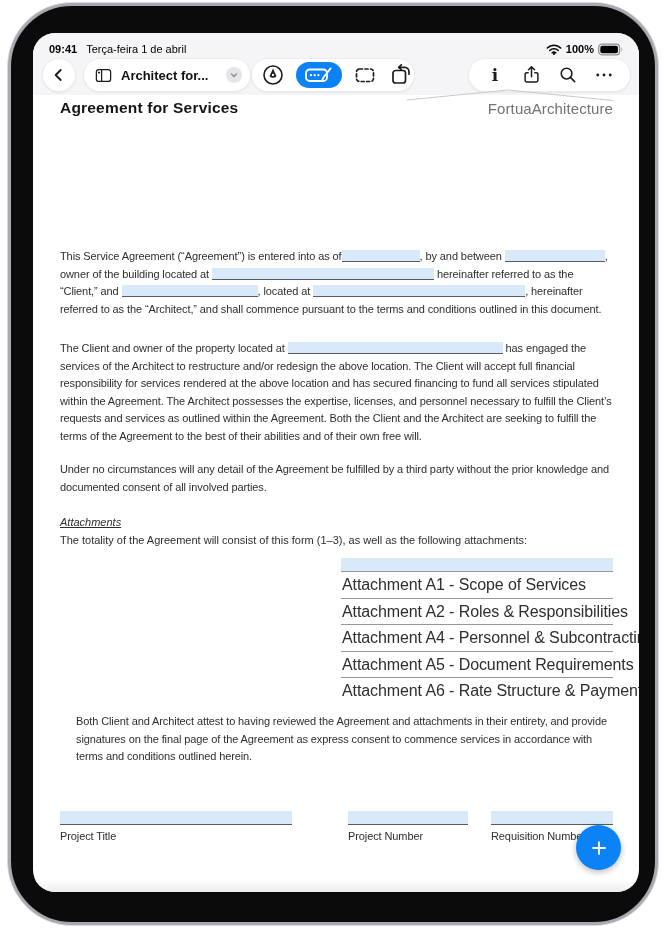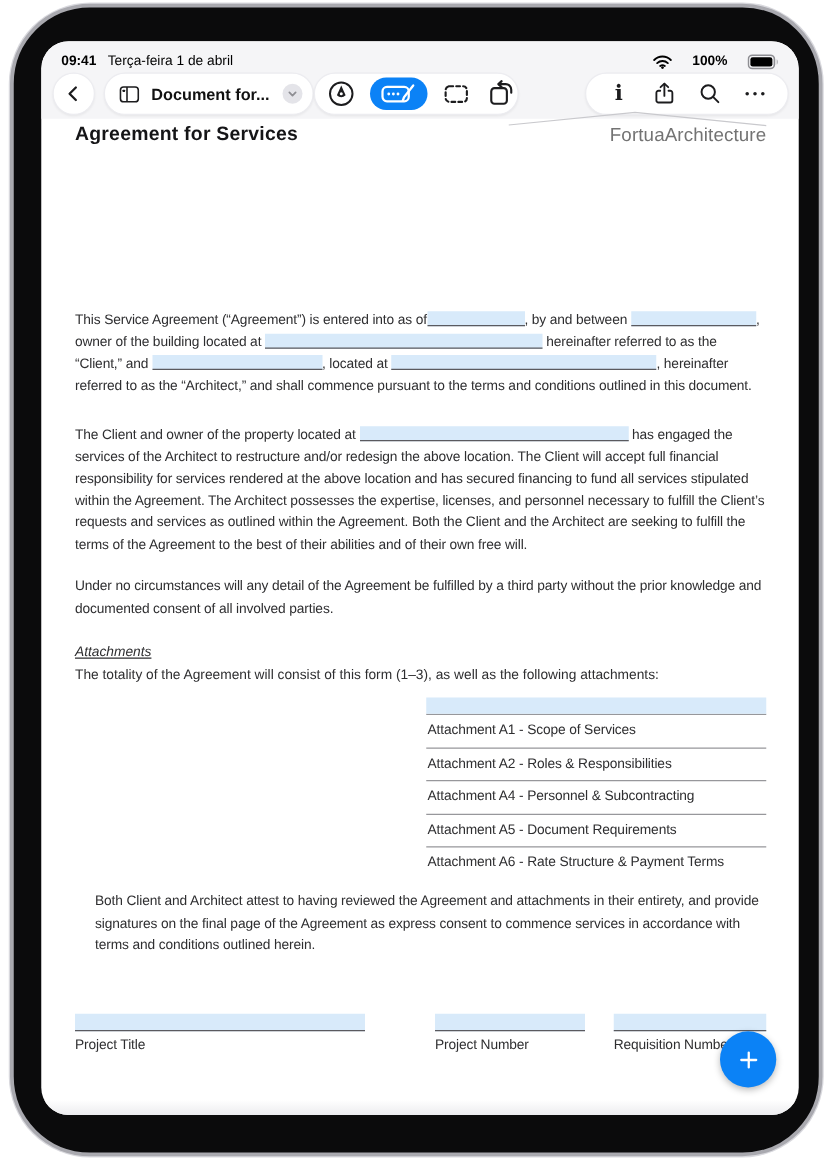--- a/index.html
+++ b/index.html
@@ -16,21 +16,21 @@
   .screen-bottom-fade{position:absolute;left:0;bottom:0;right:0;height:12px;
           background:linear-gradient(to bottom,#ffffff,#ececef);}
 
   
   .statusbar{position:absolute;left:0;top:0;right:0;height:26px;display:flex;
              justify-content:space-between;align-items:center;padding:6px 16px 0 16px;
              font-size:11px;color:#000;}
   .sb-left{display:flex;gap:9px;align-items:flex-end;}
   .sb-time{font-weight:700;}
   .sb-date{font-weight:400;}
-  .sb-right{display:flex;gap:16px;align-items:center;}
+  .sb-right{display:flex;gap:4px;align-items:center;}
   .sb-batt-label{font-weight:600;}
 
   
   .toolbar{position:absolute;left:0;top:25px;right:0;height:34px;}
   .pill{position:absolute;height:34px;background:#fff;border:1px solid #ececf0;border-radius:17px;
         box-shadow:0 1px 2px rgba(0,0,0,0.06);display:flex;align-items:center;}
   .circle-btn{position:absolute;width:34px;height:34px;border-radius:50%;background:#fff;
         border:1px solid #ececf0;box-shadow:0 1px 2px rgba(0,0,0,0.06);
         display:flex;align-items:center;justify-content:center;cursor:pointer;}
   .back-btn{left:9px;top:0;}
@@ -60,21 +60,21 @@
   .p1{top:215px;}
   .p2{top:307px;}
   .p3{top:428px;}
   .closing{top:680px;margin-left:16px;}
   .blank{display:inline-block;height:12px;vertical-align:-2px;background:#d8eafa;
         border-bottom:1px solid #5a5a5f;}
 
   .attachments{position:absolute;left:27px;right:26px;top:481px;font-size:11px;line-height:17.5px;}
   .att-heading{text-decoration:underline;font-style:italic;}
   .att-table{margin-top:7px;margin-left:auto;width:272px;}
-  .att-row{padding:4px 1px 4px 1px;border-bottom:1px solid #97979b;font-size:11px;
+  .att-row{padding:4px 1px 4px 1px;border-bottom:1px solid #97979b;font-size:16px;
         letter-spacing:-0.1px;white-space:nowrap;}
   .att-row:last-child{border-bottom:none;}
   .att-row.att-blank{padding:2px 0 0 0;}
   .att-fill{display:block;height:13px;background:#d8eafa;}
 
   .fields{position:absolute;left:27px;right:26px;top:778px;height:60px;}
   .field{position:absolute;top:0;}
   .field-1{left:0;width:232px;}
   .field-2{left:288px;width:120px;}
   .field-3{left:431px;width:122px;}
@@ -130,21 +130,21 @@
         </div>
 
         <div class="pill title-pill">
           <span>
             <svg width="21" height="19" viewBox="0 0 24 24" fill="none" stroke="#1c1c1e" stroke-width="1.6">
               <rect x="3" y="4.5" width="18" height="15" rx="3.2"></rect>
               <line x1="9.6" y1="4.5" x2="9.6" y2="19.5"></line>
               <rect x="5.1" y="7.2" width="2.6" height="2.3" rx="0.6" fill="#1c1c1e" stroke="none"></rect>
             </svg>
           </span>
-          <span class="doc-title-text">Document for...</span>
+          <span class="doc-title-text">Architect for...</span>
           <span class="chev-badge">
             <svg width="10" height="10" viewBox="0 0 24 24" fill="none" stroke="#8e8e93" stroke-width="3.4" stroke-linecap="round" stroke-linejoin="round">
                 <path d="M6 9.5 L12 15.5 L18 9.5"></path>
               </svg>
           </span>
         </div>
 
         <div class="pill tools-pill">
           <div class="tool-btn">
             <span>

